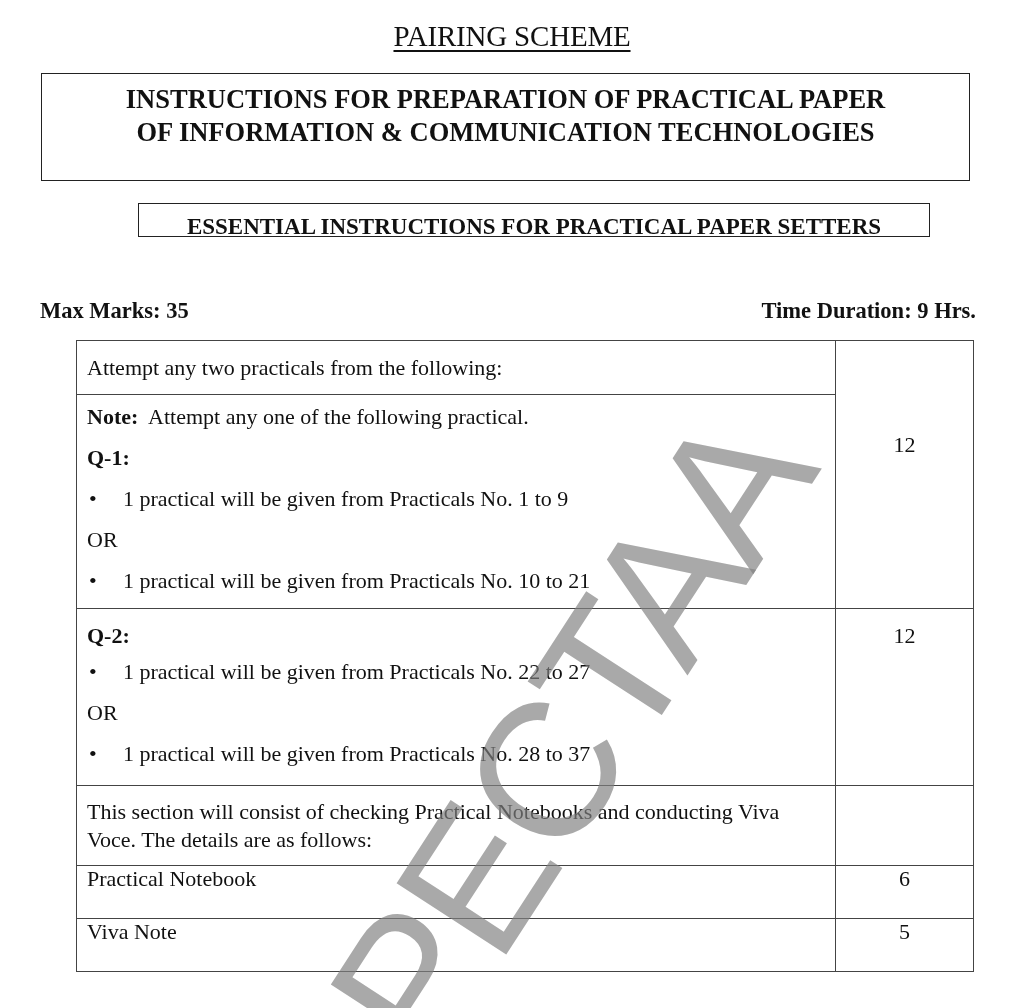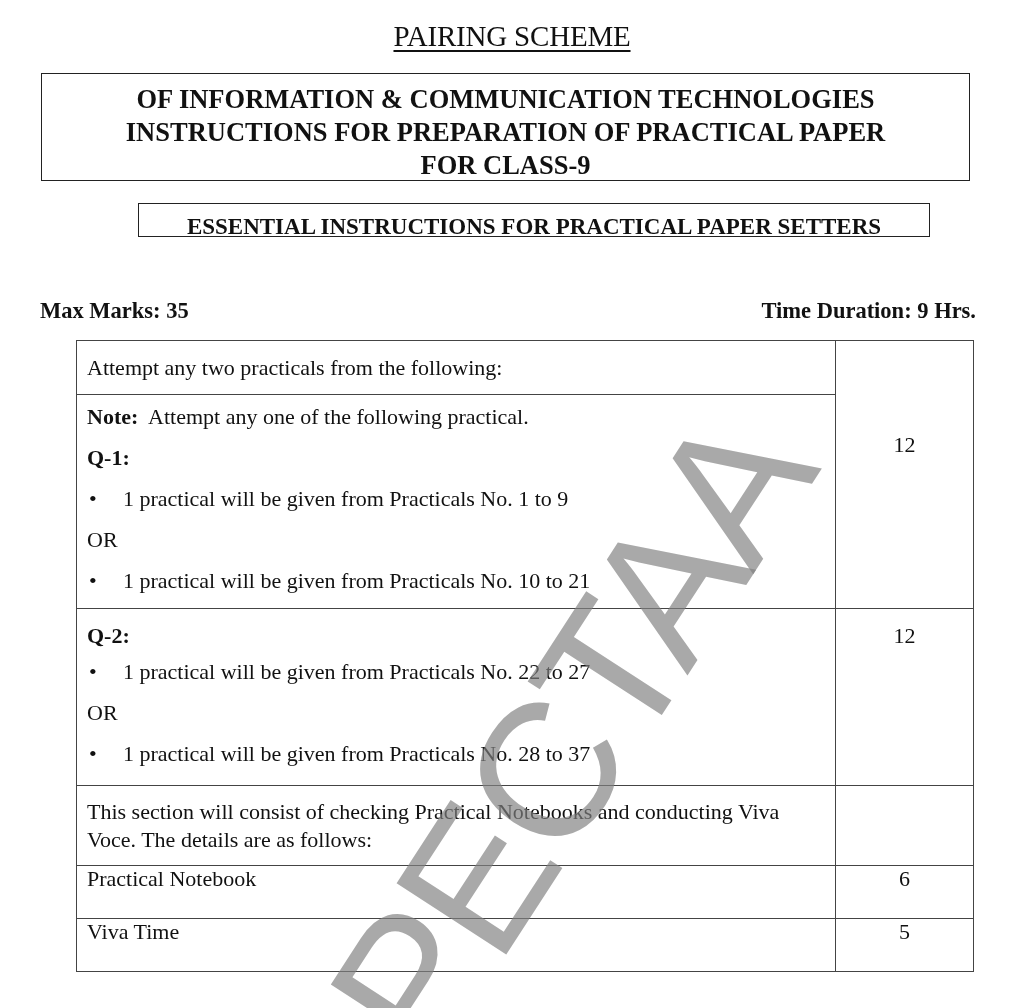--- a/index.html
+++ b/index.html
@@ -50,23 +50,22 @@
     transform: rotate(-57deg); transform-origin: center; white-space: nowrap;
     pointer-events: none; line-height: 1;
   }
 </style>
 </head>
 <body>
 
 <div class="title"><span>PAIRING SCHEME</span></div>
 
 <div class="box1">
+  <div>INSTRUCTIONS FOR PREPARATION OF PRACTICAL PAPER</div>
   <div>OF INFORMATION &amp; COMMUNICATION TECHNOLOGIES</div>
-  <div>INSTRUCTIONS FOR PREPARATION OF PRACTICAL PAPER</div>
-  <div>FOR CLASS-9</div>
 </div>
 
 <div class="box2">ESSENTIAL INSTRUCTIONS FOR PRACTICAL PAPER SETTERS</div>
 
 <div class="meta left">Max Marks: 35</div>
 <div class="meta right">Time Duration: 9 Hrs.</div>
 
 <table class="scheme">
   <tbody>
       <tr class="row-a">
@@ -108,19 +107,19 @@
   </tr>
   <tr class="row-d">
     <td class="desc">This section will consist of checking Practical Notebooks and conducting Viva Voce. The details are as follows:</td>
     <td class="marks"></td>
   </tr>
   <tr class="row-e">
     <td class="desc">Practical Notebook</td>
     <td class="marks">6</td>
   </tr>
   <tr class="row-f">
-    <td class="desc">Viva Time</td>
+    <td class="desc">Viva Note</td>
     <td class="marks">5</td>
   </tr>
 </tbody>
   </table>
 
 <div class="watermark">PECTAA</div>
 
 </body></html>

